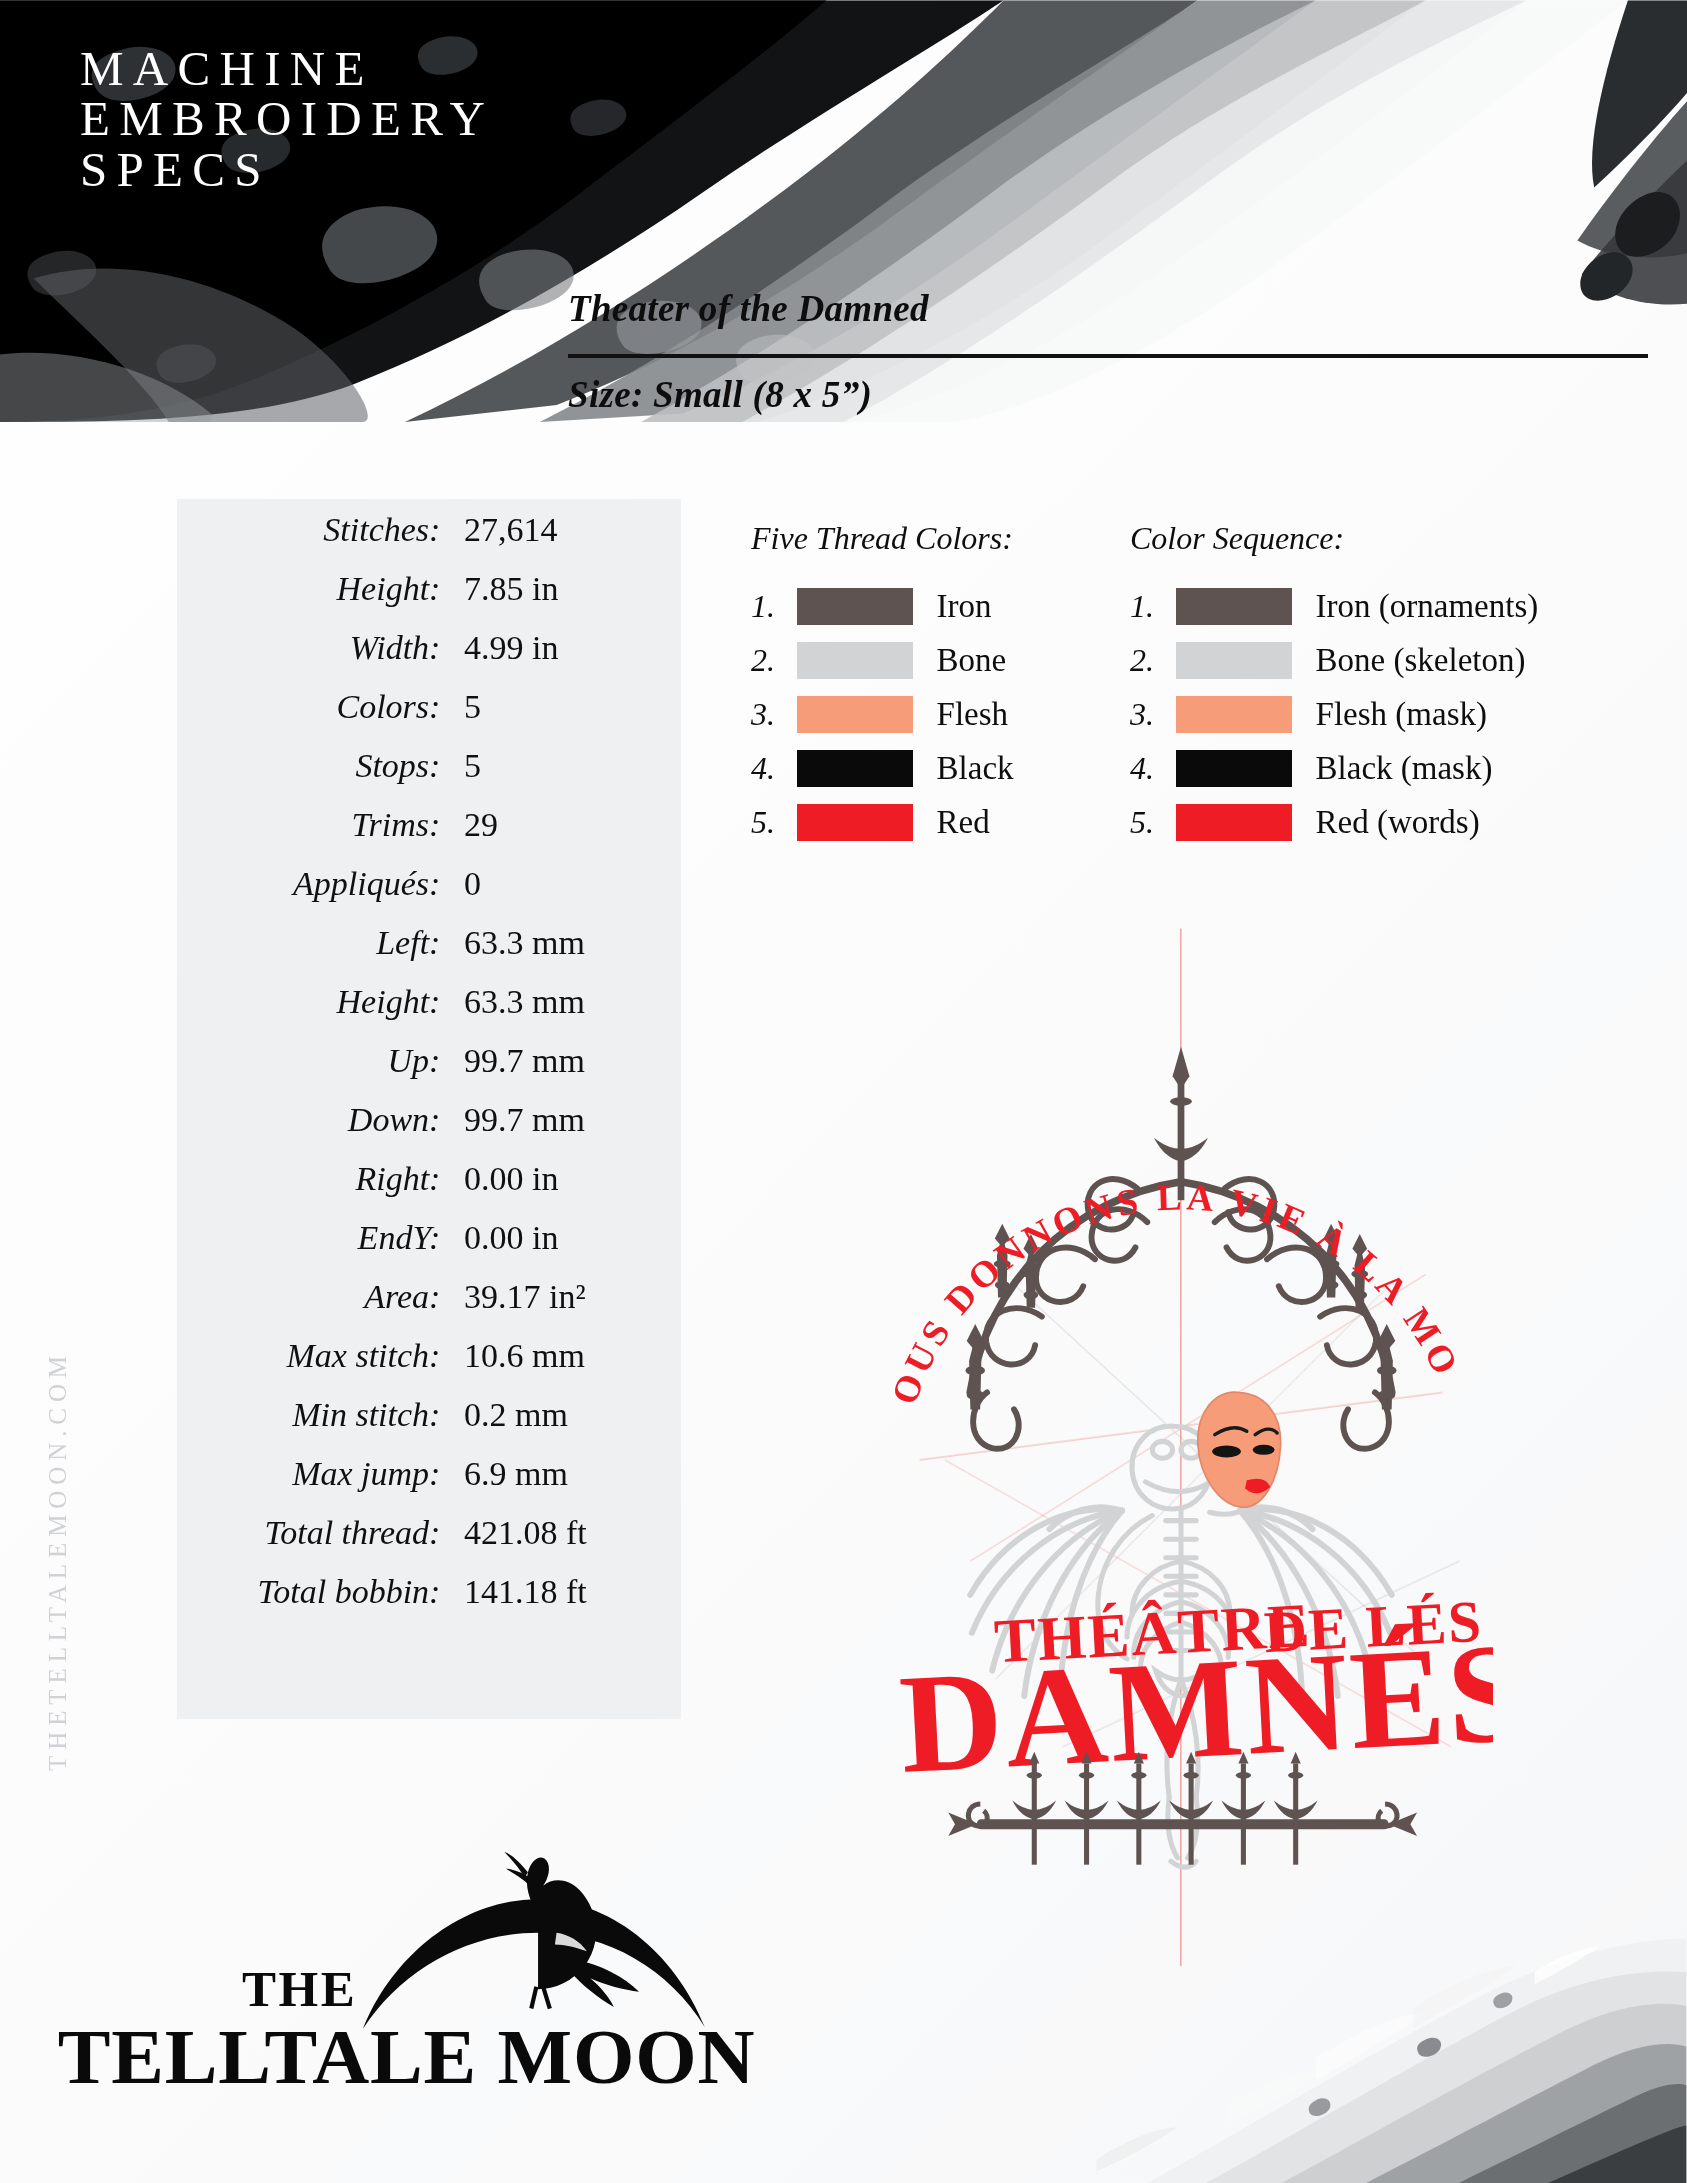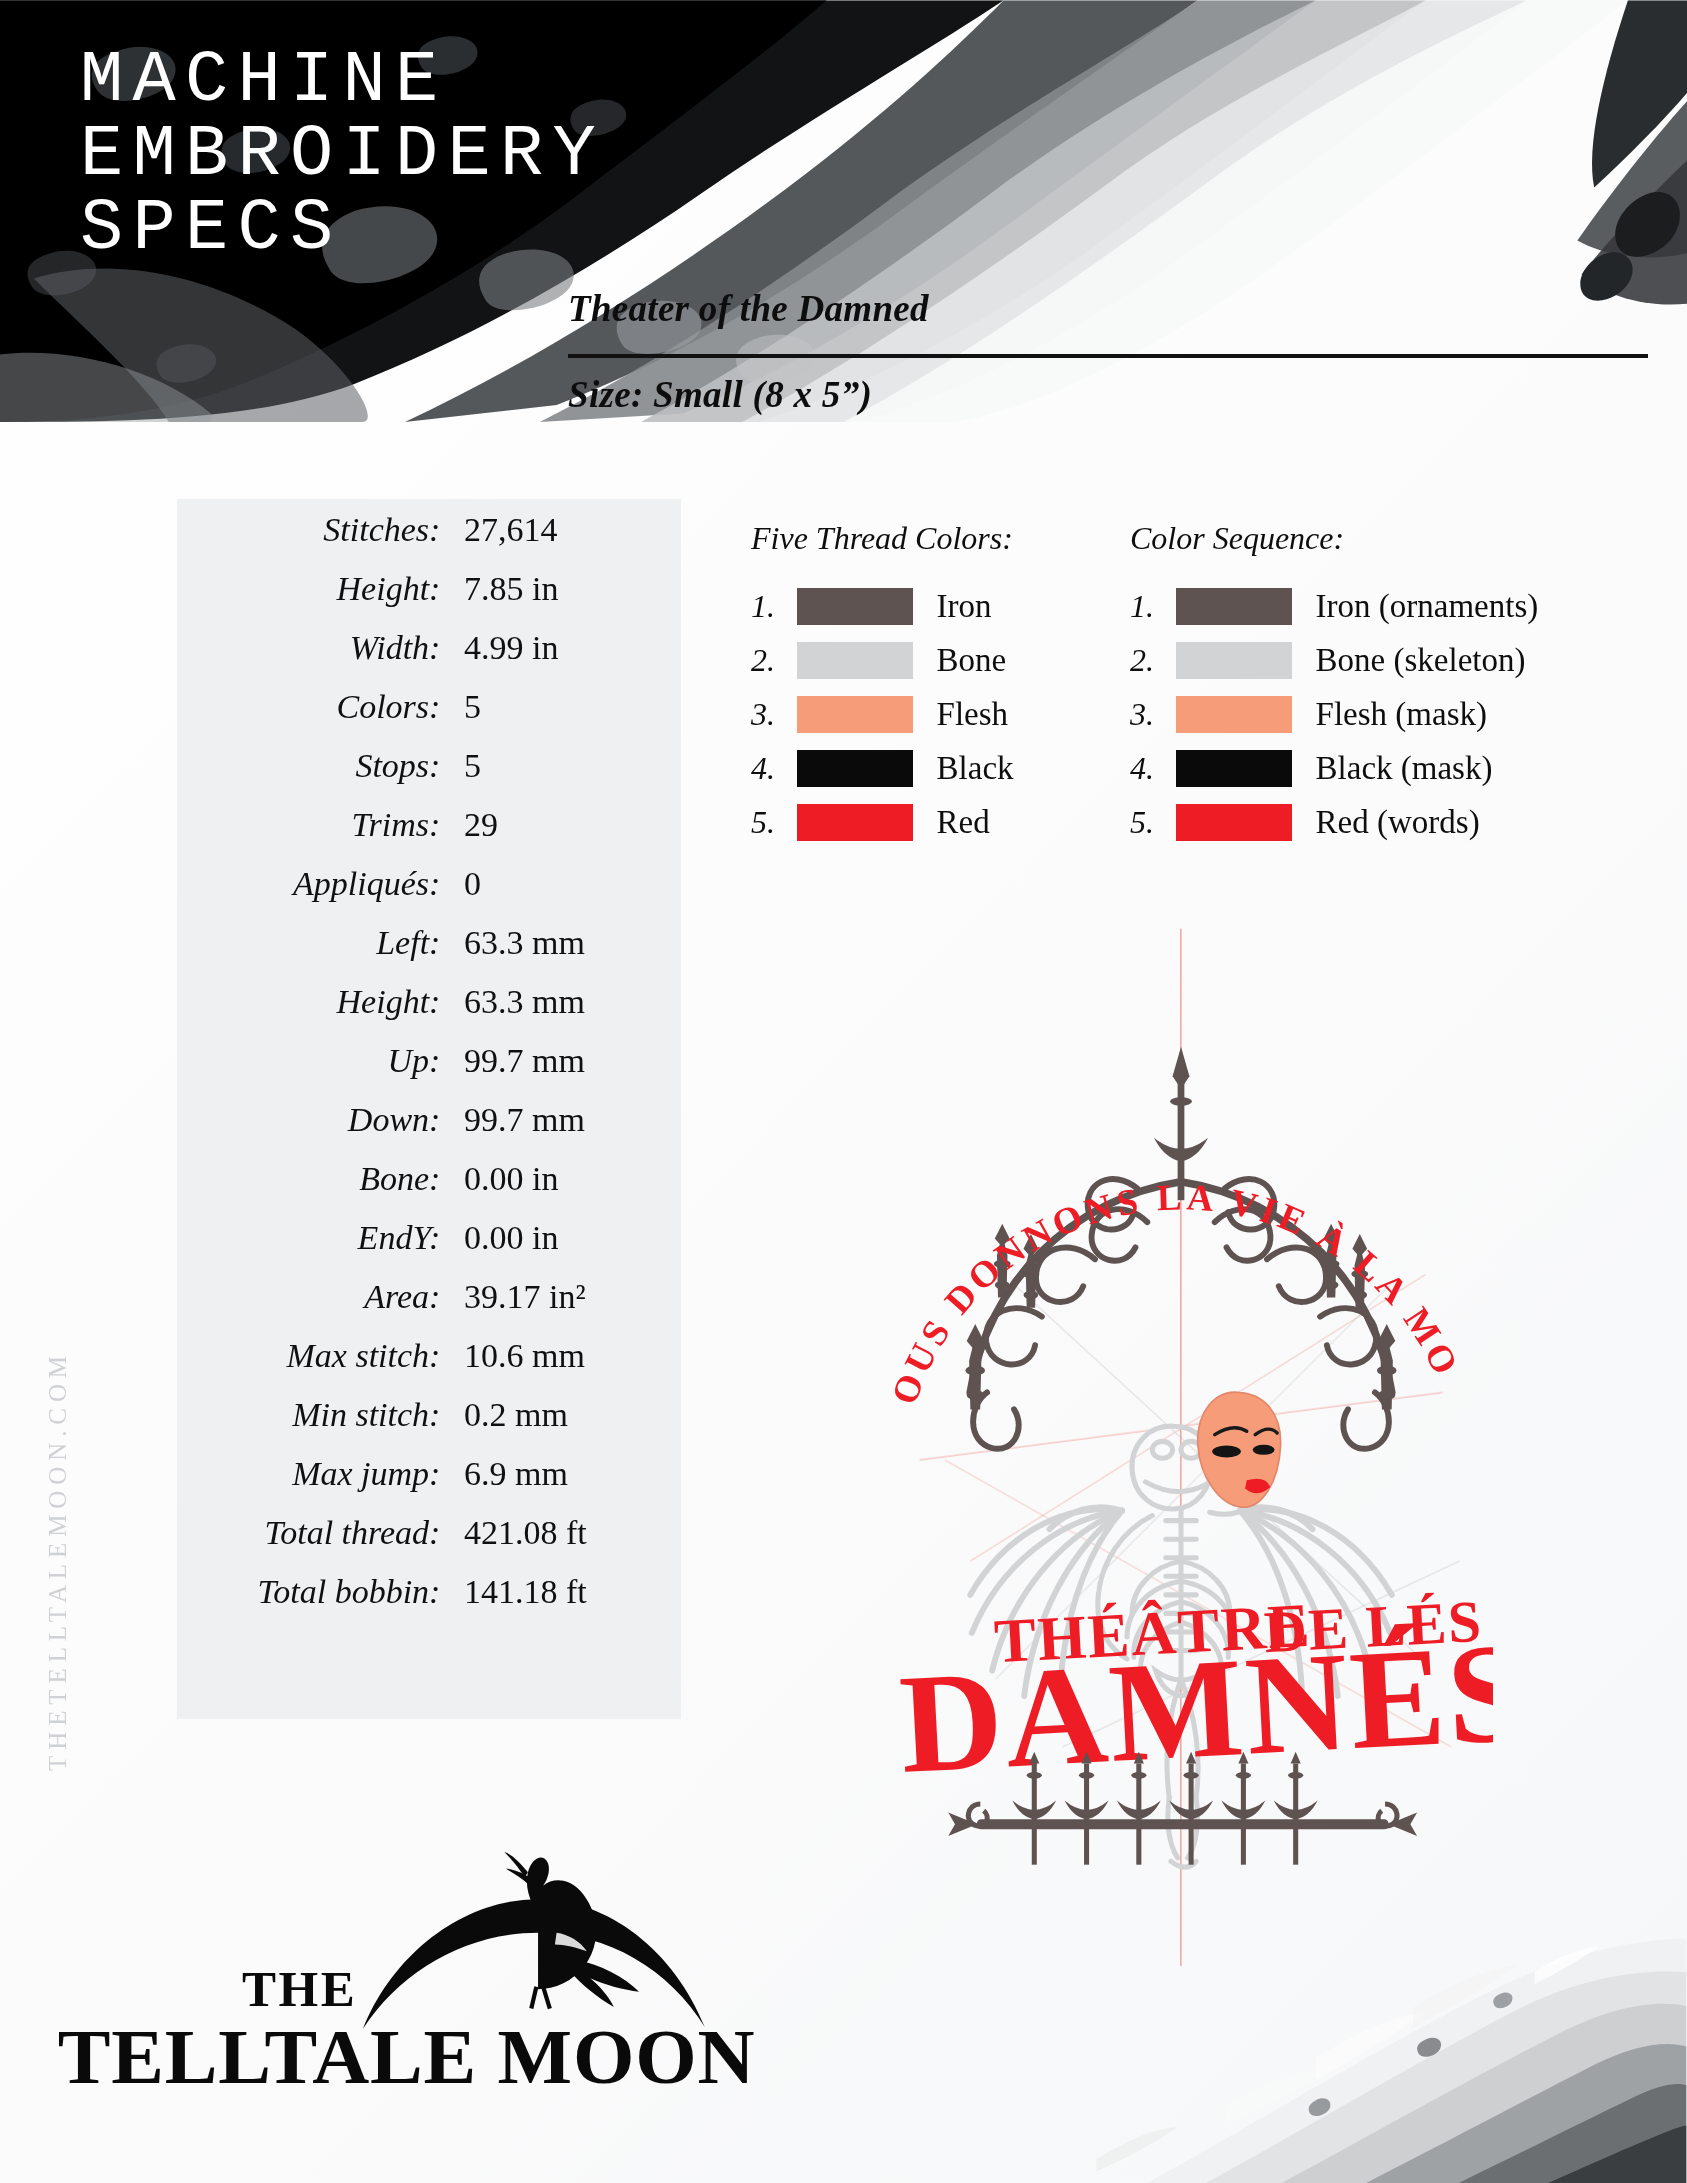--- a/index.html
+++ b/index.html
@@ -25,27 +25,26 @@
     width:1687px; height:422px;
     overflow:hidden;
   }
   .header-band svg { display:block; }
 
   .header-title {
     position:absolute;
     top:44px; left:80px;
     z-index:12;
     color:#ffffff;
-    font-size:72px;
+    font-size:49px;
     line-height:1.03;
     letter-spacing:9.3px;
     font-weight:400;
     text-transform:uppercase;
     white-space:pre;
-    font-family:Liberation Mono, monospace;
   }
 
   
   .doc-meta {
     position:absolute;
     top:287px; right:39px;
     width:1080px;
     z-index:14;
     text-align:left;
   }
@@ -307,21 +306,21 @@
       </div>
       <div class="spec-row">
         <div class="spec-label">Up:</div>
         <div class="spec-value">99.7 mm</div>
       </div>
       <div class="spec-row">
         <div class="spec-label">Down:</div>
         <div class="spec-value">99.7 mm</div>
       </div>
       <div class="spec-row">
-        <div class="spec-label">Bone:</div>
+        <div class="spec-label">Right:</div>
         <div class="spec-value">0.00 in</div>
       </div>
       <div class="spec-row">
         <div class="spec-label">EndY:</div>
         <div class="spec-value">0.00 in</div>
       </div>
       <div class="spec-row">
         <div class="spec-label">Area:</div>
         <div class="spec-value">39.17 in²</div>
       </div>

